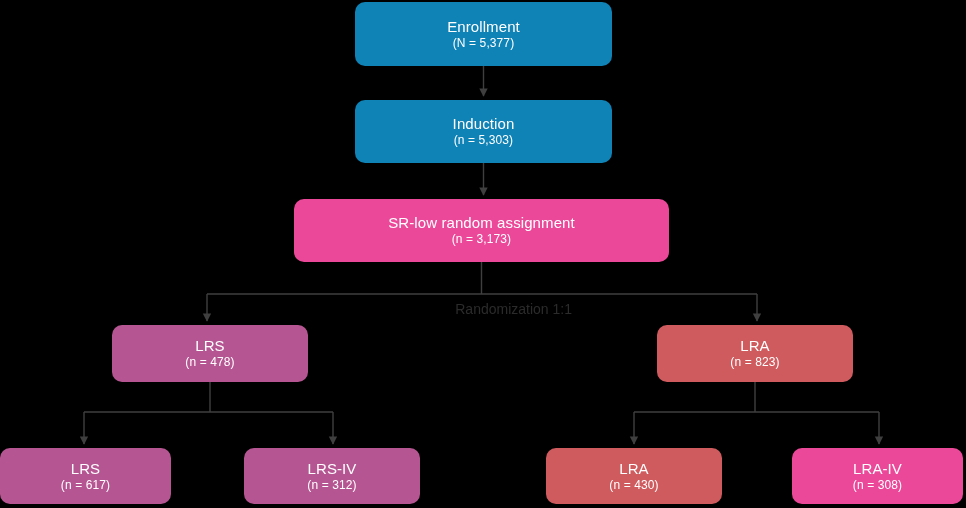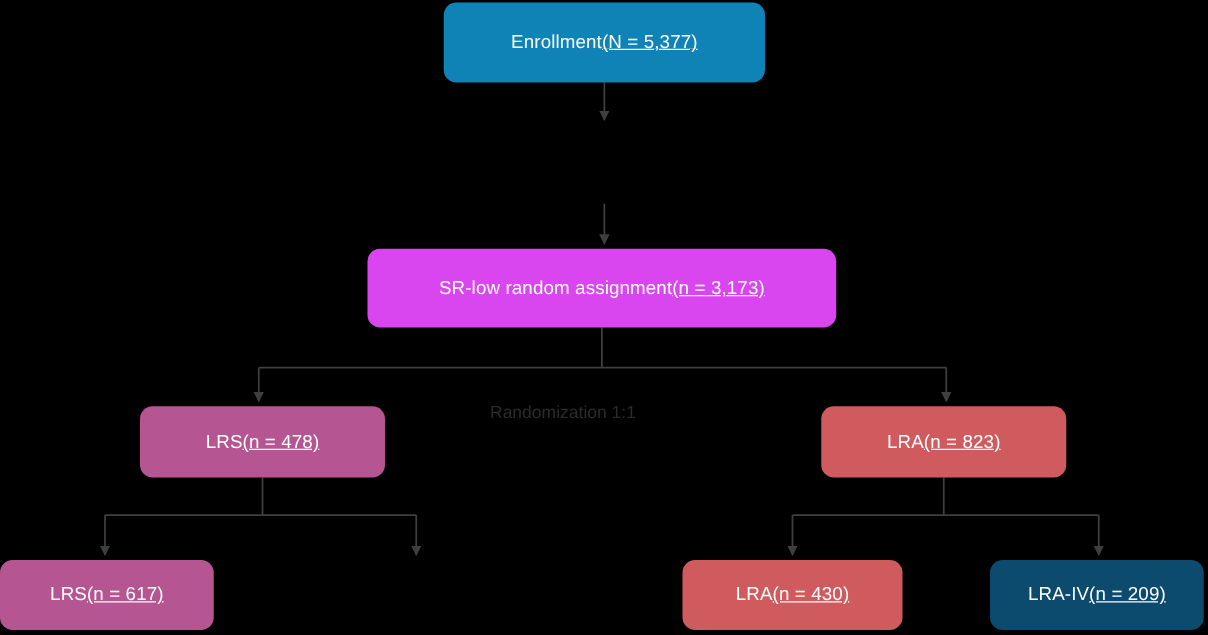--- a/index.html
+++ b/index.html
@@ -27,45 +27,44 @@
     top: 0;
     width: 966px;
     height: 508px;
     pointer-events: none;
   }
   .node {
     position: absolute;
     box-sizing: border-box;
     border-radius: 10px;
     display: flex;
+    flex-direction: column;
     align-items: center;
     justify-content: center;
     color: #ffffff;
     text-align: left;
     line-height: 1.28;
     letter-spacing: 0.1px;
   }
   .node .title {
     font-size: 15px;
     font-weight: 400;
     white-space: nowrap;
   }
   .node .count {
-    font-size: 15px;
+    font-size: 12px;
     font-weight: 400;
     white-space: nowrap;
-    text-decoration: underline;
   }
   .edge-label {
     position: absolute;
     color: #2b2b2b;
     font-size: 14px;
     white-space: nowrap;
-    text-align: left;
-    margin-top: 20px;
+    text-align: right;
   }
   
   #node-enrollment   { left: 355px; top: 2px;   width: 257px; height: 64px; }
   #node-induction    { left: 355px; top: 100px; width: 257px; height: 63px; }
   #node-srlow        { left: 294px; top: 199px; width: 375px; height: 63px; }
   #node-lrs          { left: 112px; top: 325px; width: 196px; height: 57px; }
   #node-lra          { left: 657px; top: 325px; width: 196px; height: 57px; }
   #node-lrs-leaf     { left: 0px;   top: 448px; width: 171px; height: 56px; }
   #node-lrs-iv       { left: 244px; top: 448px; width: 176px; height: 56px; }
   #node-lra-leaf     { left: 546px; top: 448px; width: 176px; height: 56px; }
@@ -99,22 +98,26 @@
     <path d="M755,382 L755,412 M634,412 L879,412" stroke="#3f3f3f" stroke-width="1.4" fill="none"></path>
     <path d="M634,412 L634,444" stroke="#3f3f3f" stroke-width="1.4" fill="none" marker-end="url(#arrowhead)"></path>
     <path d="M879,412 L879,444" stroke="#3f3f3f" stroke-width="1.4" fill="none" marker-end="url(#arrowhead)"></path>
   </svg>
 
   <div class="node" id="node-enrollment" style="background:#0f82b6;">
     <span class="title">Enrollment</span>
     <span class="count">(N = 5,377)</span>
   </div>
 
+  <div class="node" id="node-induction" style="background:#0f82b6;">
+    <span class="title">Induction</span>
+    <span class="count">(n = 5,303)</span>
+  </div>
 
-  <div class="node" id="node-srlow" style="background:#d946ef;">
+  <div class="node" id="node-srlow" style="background:#ec4899;">
     <span class="title">SR-low random assignment</span>
     <span class="count">(n = 3,173)</span>
   </div>
 
   <div class="edge-label" id="label-randomization">Randomization 1:1</div>
 
   <div class="node" id="node-lrs" style="background:#b55692;">
     <span class="title">LRS</span>
     <span class="count">(n = 478)</span>
   </div>
@@ -122,24 +125,28 @@
   <div class="node" id="node-lra" style="background:#cf5b5e;">
     <span class="title">LRA</span>
     <span class="count">(n = 823)</span>
   </div>
 
   <div class="node" id="node-lrs-leaf" style="background:#b55692;">
     <span class="title">LRS</span>
     <span class="count">(n = 617)</span>
   </div>
 
+  <div class="node" id="node-lrs-iv" style="background:#b55692;">
+    <span class="title">LRS-IV</span>
+    <span class="count">(n = 312)</span>
+  </div>
 
   <div class="node" id="node-lra-leaf" style="background:#cf5b5e;">
     <span class="title">LRA</span>
     <span class="count">(n = 430)</span>
   </div>
 
-  <div class="node" id="node-lra-iv" style="background:#0c4a6e;">
+  <div class="node" id="node-lra-iv" style="background:#ec4899;">
     <span class="title">LRA-IV</span>
-    <span class="count">(n = 209)</span>
+    <span class="count">(n = 308)</span>
   </div>
 
 </div>
 
 </body></html>

